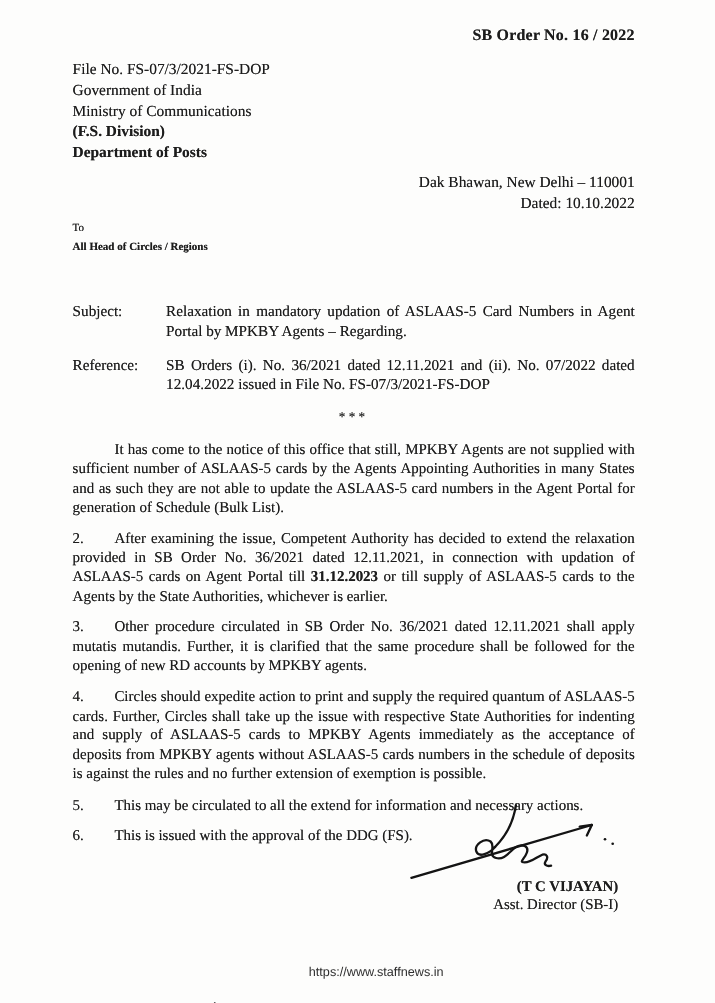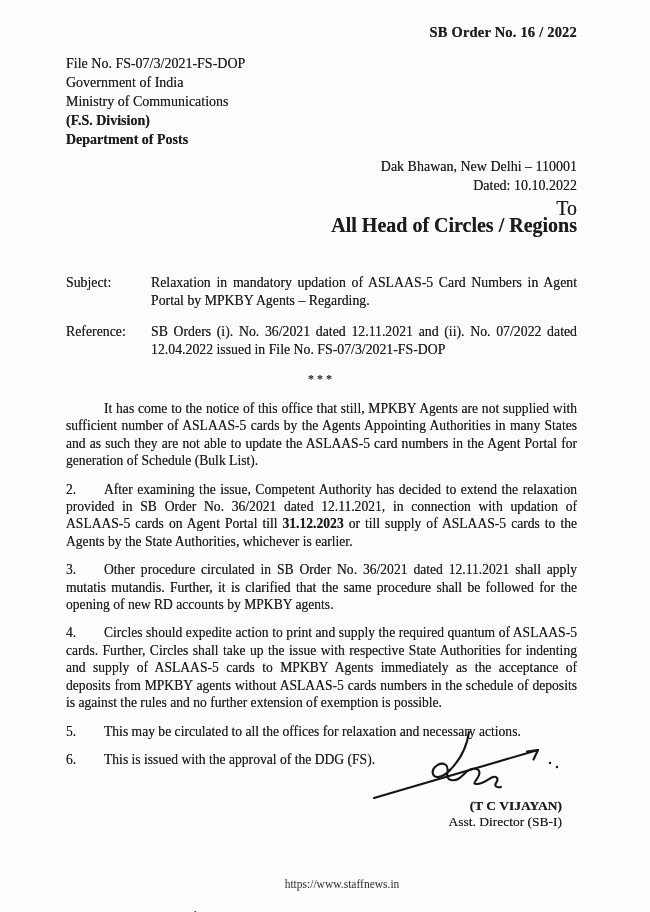--- a/index.html
+++ b/index.html
@@ -26,21 +26,21 @@
     margin-top:13px;
     line-height:19px;
     font-size:14px;
   }
   .right-block {
     text-align:right;
     margin-top:9px;
     line-height:18.5px;
     font-size:14px;
   }
-  .addressee { margin-top:5px; line-height:16.5px; font-size:20px;text-align:right; }
+  .addressee { margin-top:5px; line-height:16.5px; font-size:10px; }
   .row { display:flex; line-height:18px; font-size:13.8px; }
   .row-subject { margin-top:41px; }
   .row-reference { margin-top:13px; }
   .row .label { width:85px; flex:none; }
   .row .value { flex:1; text-align:justify; }
   .separator {
     text-align:center;
     margin-top:13px;
     font-size:12px;
     letter-spacing:3px;
@@ -61,21 +61,21 @@
     text-align:right;
     font-size:13.5px;
     line-height:16px;
   }
   .signature-block svg { display:block; margin-left:auto; overflow:visible; }
   .sig-name { font-weight:bold; margin-top:2px; }
   .footer-url {
     position:absolute;
     left:0; right:0; top:878px;
     text-align:center;
-    font-family:Liberation Serif, serif;
+    font-family:Liberation Sans, sans-serif;
     font-size:11.5px;
     color:#2e2e2e;
     text-shadow:none;
     padding-left:34px;
   }
   .cutoff {
     position:absolute;
     left:0; bottom:-4px;
     width:100%; height:10px;
     overflow:hidden;
@@ -131,21 +131,21 @@
       <p class="para">
         <span class="pnum">2.</span><span>After examining the issue, Competent Authority has decided to extend the relaxation provided in SB Order No. 36/2021 dated 12.11.2021, in connection with updation of ASLAAS-5 cards on Agent Portal till </span><span class="b">31.12.2023</span><span> or till supply of ASLAAS-5 cards to the Agents by the State Authorities, whichever is earlier.</span>
       </p>
       <p class="para">
         <span class="pnum">3.</span><span>Other procedure circulated in SB Order No. 36/2021 dated 12.11.2021 shall apply mutatis mutandis. Further, it is clarified that the same procedure shall be followed for the opening of new RD accounts by MPKBY agents.</span>
       </p>
       <p class="para">
         <span class="pnum">4.</span><span>Circles should expedite action to print and supply the required quantum of ASLAAS-5 cards. Further, Circles shall take up the issue with respective State Authorities for indenting and supply of ASLAAS-5 cards to MPKBY Agents immediately as the acceptance of deposits from MPKBY agents without ASLAAS-5 cards numbers in the schedule of deposits is against the rules and no further extension of exemption is possible.</span>
       </p>
       <p class="para">
-        <span class="pnum">5.</span><span>This may be circulated to all the offices for relaxation and necessary actions.</span>
+        <span class="pnum">5.</span><span>This may be circulated to all the extend for information and necessary actions.</span>
       </p>
       <p class="para">
         <span class="pnum">6.</span><span>This is issued with the approval of the DDG (FS).</span>
       </p>
     </div>
   </div>
 
   <div class="signature-block">
     <svg width="200" height="60" viewBox="0 0 200 60">
       <g stroke="#141414" stroke-width="2.1" fill="none" stroke-linecap="round" stroke-linejoin="round">

